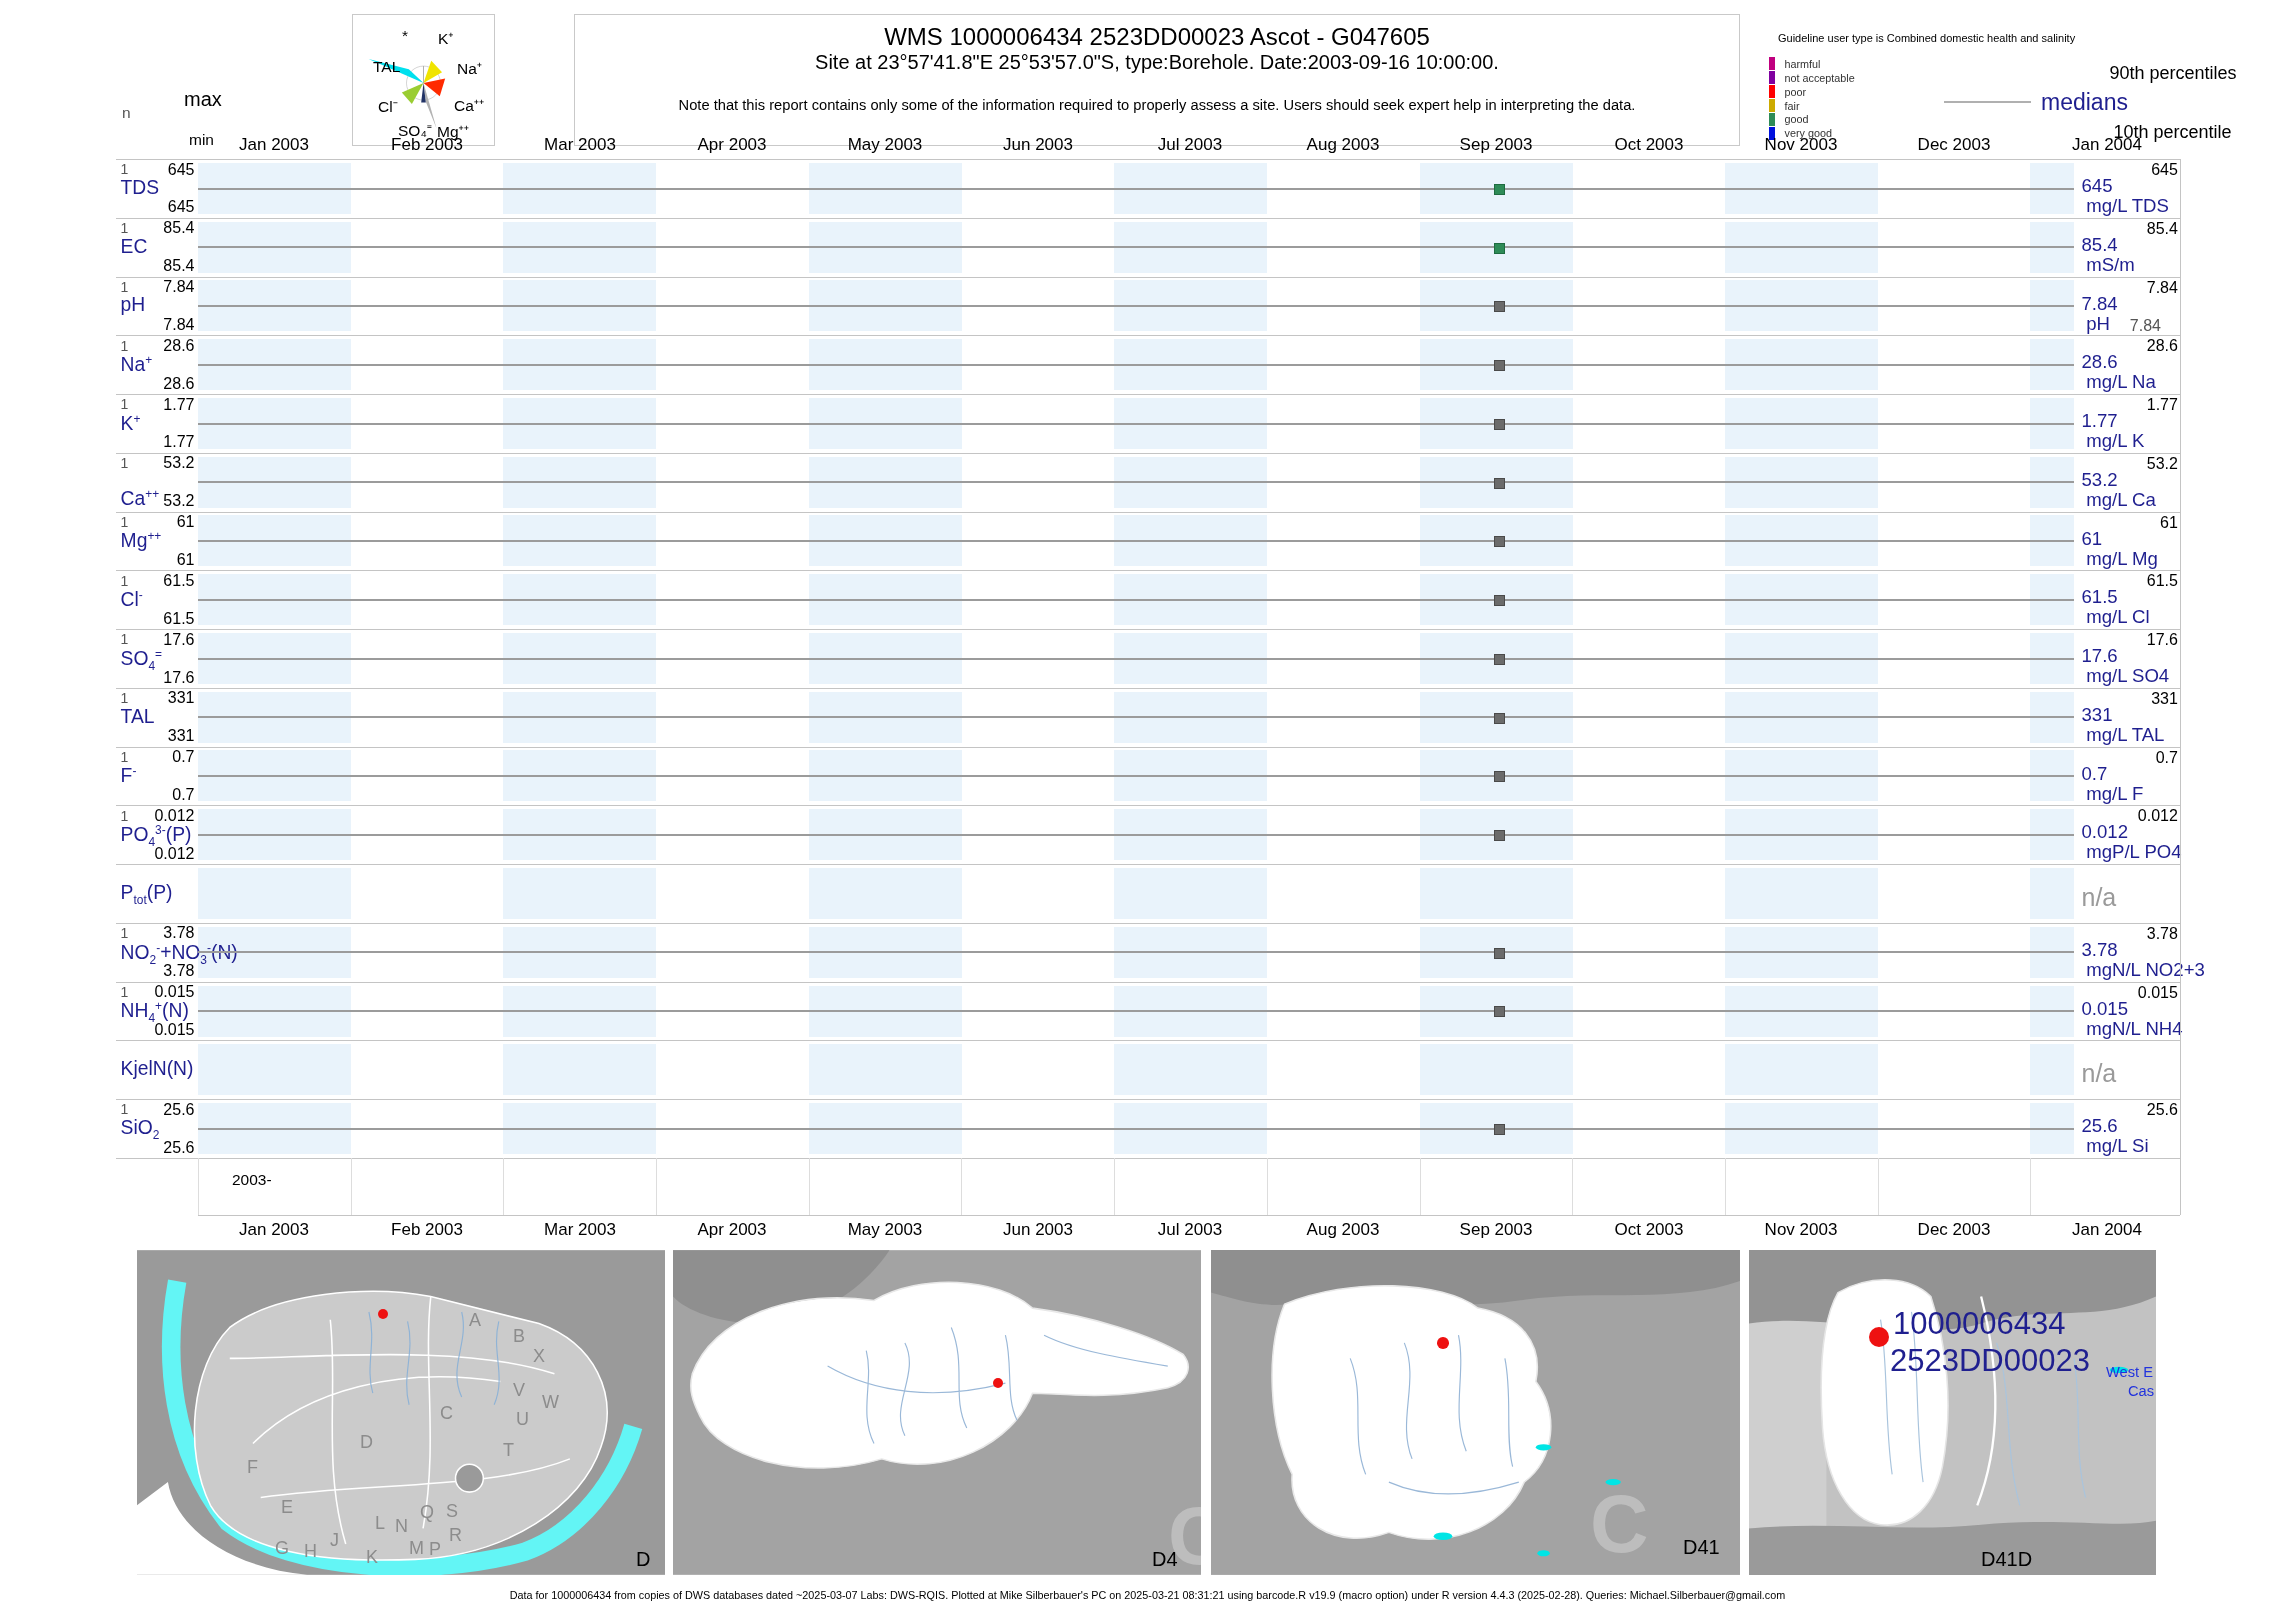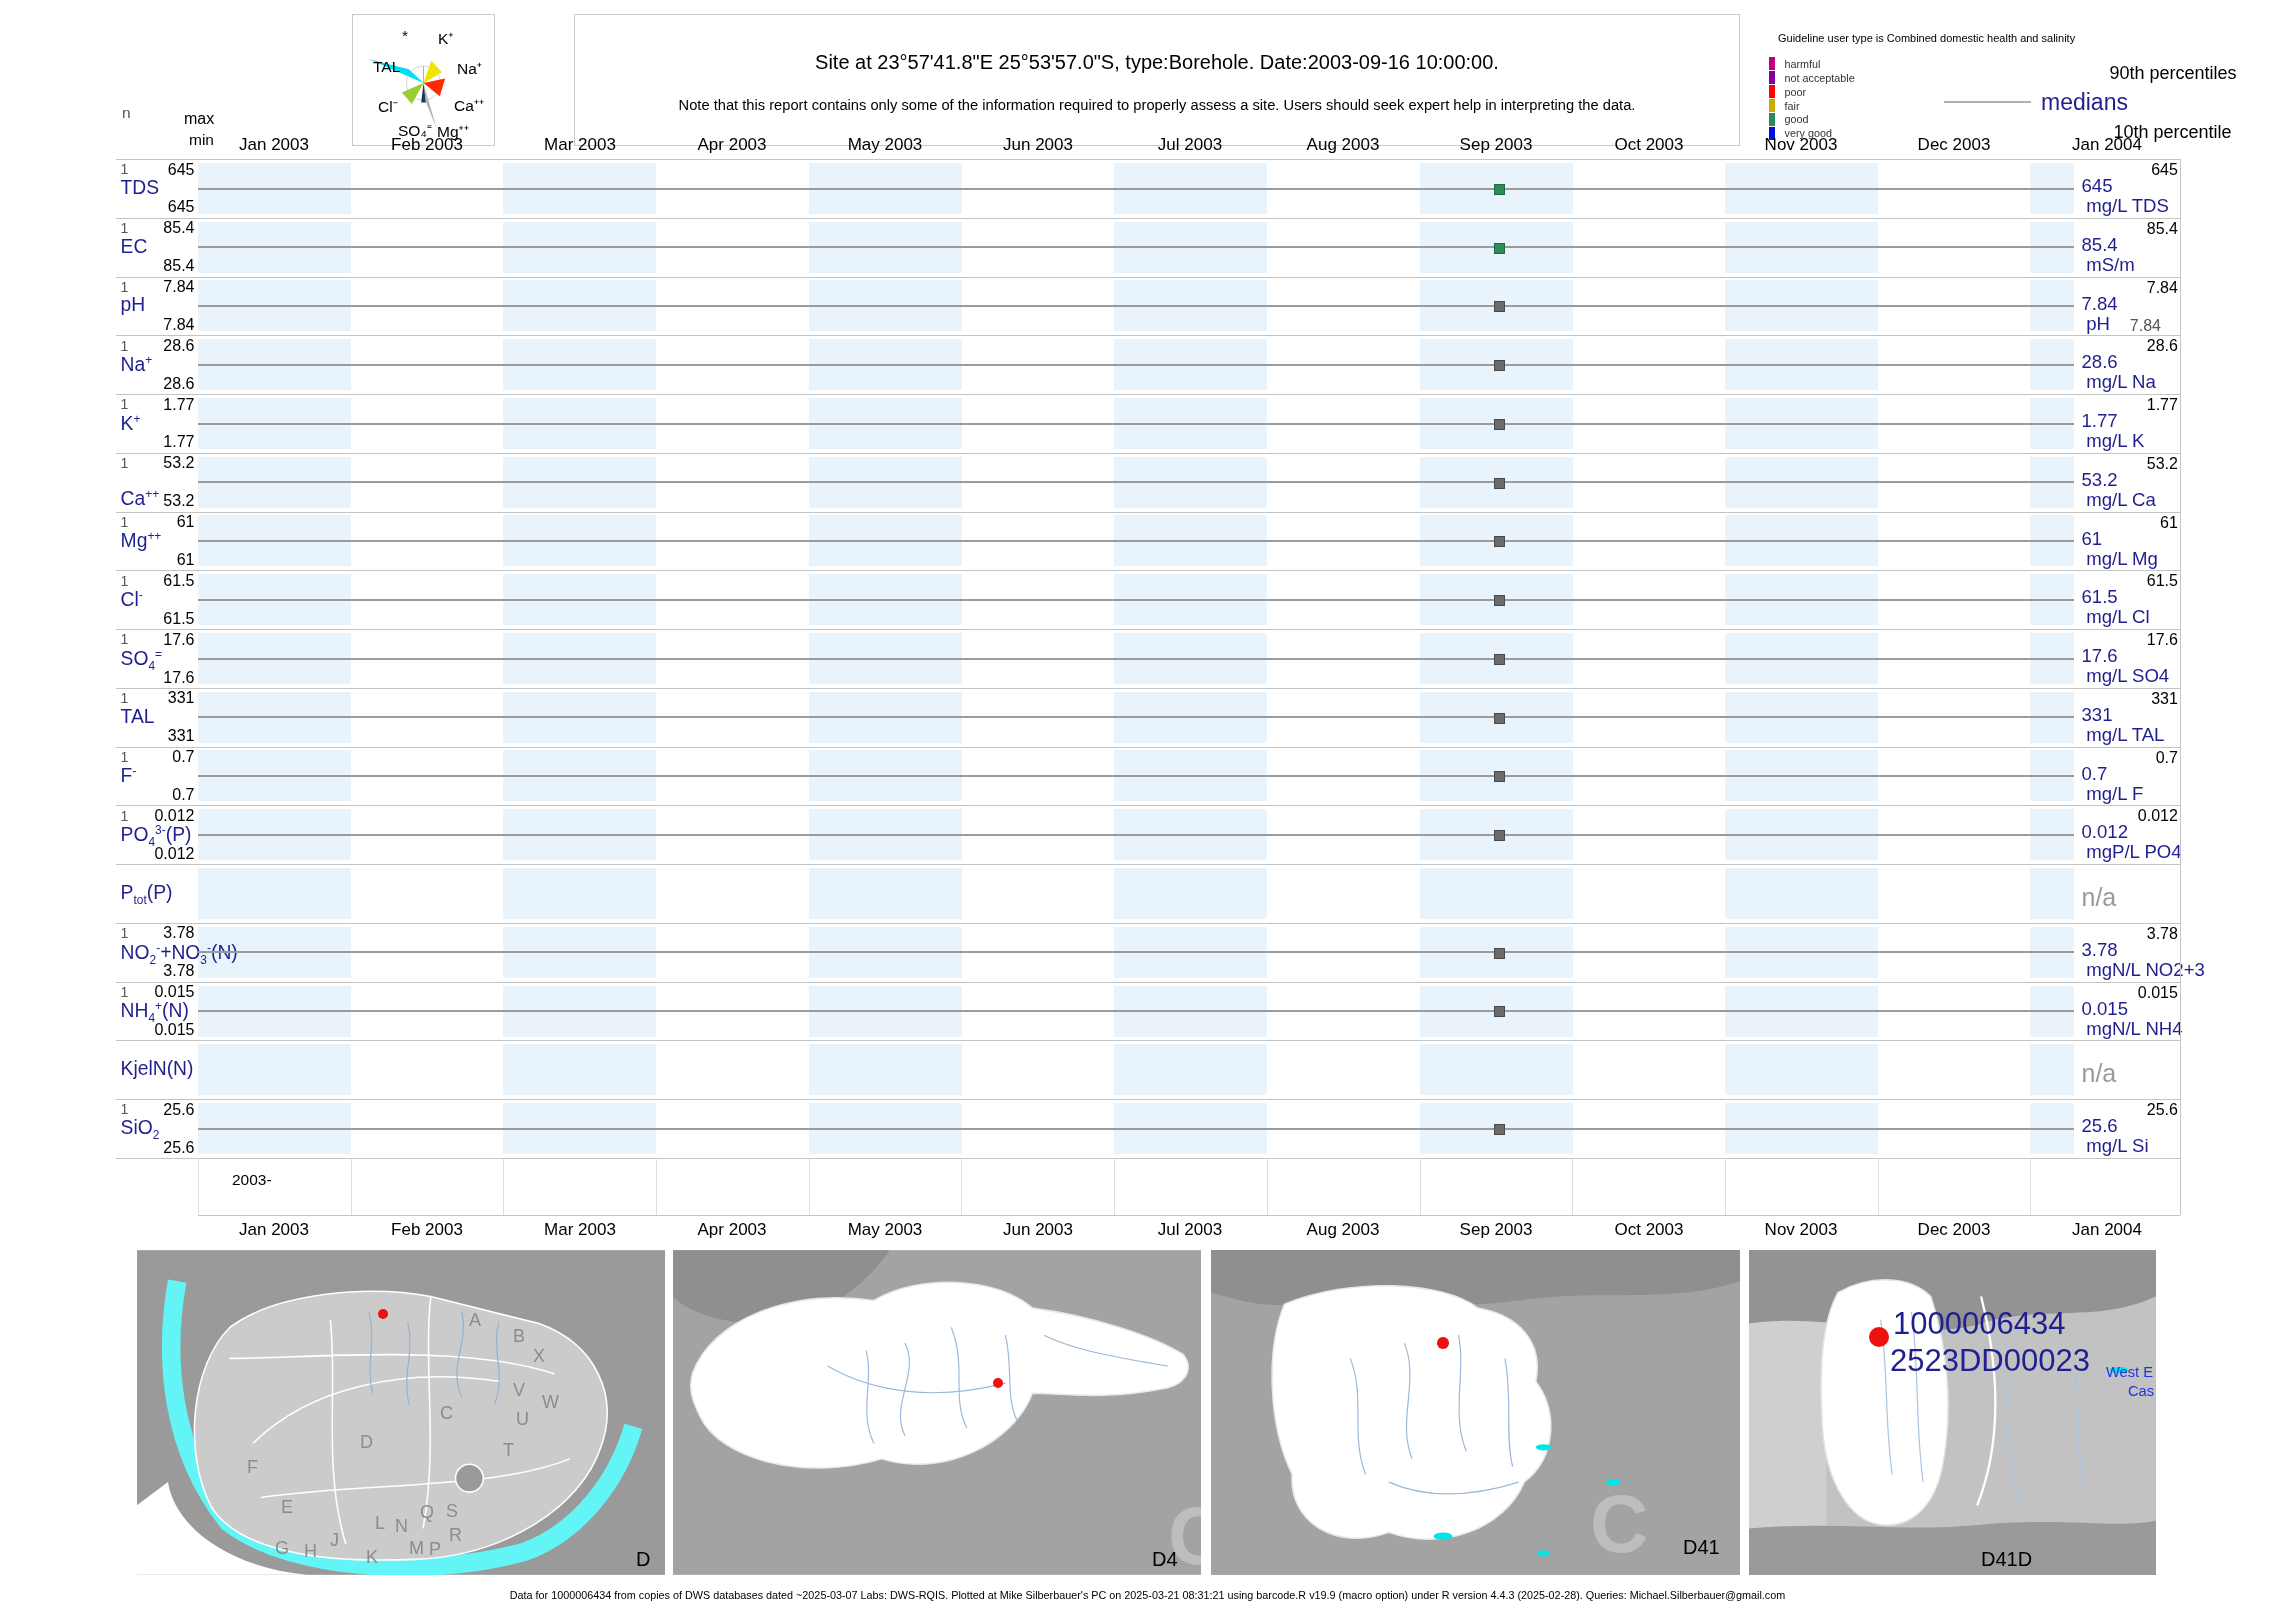--- a/index.html
+++ b/index.html
@@ -35,21 +35,21 @@
   .big-letter{position:absolute;font-size:81px;color:#bdbdbd;font-weight:bold}
   .red-dot{position:absolute;background:#ee1111;border-radius:50%}
   .site-id{position:absolute;font-size:31px;color:#1f1f8f;white-space:nowrap}
   .map-blue-text{position:absolute;font-size:14.7px;color:#2233dd;white-space:nowrap}
   .footer{position:absolute;left:0;top:1589px;width:100%;text-align:center;font-size:10.8px;color:#000}
 </style>
 </head>
 <body>
 
 <div class="abs" style="left:122px;top:104px;font-size:15.5px;color:#555">n</div>
-<div class="abs" style="left:184px;top:110px;font-size:16px">max</div>
+<div class="abs" style="left:184px;top:88px;font-size:20px">max</div>
 <div class="abs" style="left:189px;top:131px;font-size:15.5px">min</div>
 
 <div class="abs box" style="left:352px;top:14px;width:141px;height:130px">
   <svg width="141" height="130" style="position:absolute;left:0;top:0" viewBox="0 0 182 168">
     <circle cx="91" cy="88" r="22" fill="none" stroke="#c8c8c8" stroke-width="1"></circle>
     <line x1="91" y1="66" x2="91" y2="88" stroke="#9a9a9a" stroke-width="1"></line>
     <polygon points="91,88 20,57 72,70" fill="#00e0ee"></polygon>
     <polygon points="91,88 101,59 115,74" fill="#f0e400"></polygon>
     <polygon points="91,88 119,82 112,105" fill="#ff2a00"></polygon>
     <polygon points="91,88 108,147 94,112" fill="#b3b3b3"></polygon>
@@ -60,20 +60,21 @@
   <span class="abs" style="left:85px;top:12.4px;font-size:15.5px">K⁺</span>
   <span class="abs" style="left:20px;top:43px;font-size:15.5px">TAL</span>
   <span class="abs" style="left:104px;top:42px;font-size:15.5px">Na⁺</span>
   <span class="abs" style="left:25px;top:80px;font-size:15.5px">Cl⁻</span>
   <span class="abs" style="left:101px;top:79px;font-size:15.5px">Ca⁺⁺</span>
   <span class="abs" style="left:45px;top:104px;font-size:15.5px">SO₄⁼</span>
   <span class="abs" style="left:84px;top:105px;font-size:15.5px">Mg⁺⁺</span>
 </div>
 
 <div class="abs box" style="left:574px;top:14px;width:1164px;height:130px">
+  <div class="abs title1" style="top:7.7px">WMS 1000006434 2523DD00023 Ascot - G047605</div>
   <div class="abs title2" style="top:36px">Site at 23°57'41.8"E 25°53'57.0"S, type:Borehole. Date:2003-09-16 10:00:00.</div>
   <div class="abs note" style="top:82px">Note that this report contains only some of the information required to properly assess a site. Users should seek expert help in interpreting the data.</div>
 </div>
 
 <div class="abs" style="left:1778px;top:32px;font-size:11px">Guideline user type is Combined domestic health and salinity</div>
 <div class="abs" id="guideline-classes" style="left:1769px;top:57px;width:170px;height:85px">
     <div style="position: absolute; left: 0px; top: 0px; width: 6.2px; height: 13px; background: rgb(192, 0, 127);"></div>
     <div class="legend-small" style="position: absolute; left: 15.5px; top: 0.8px;">harmful</div>
     <div style="position: absolute; left: 0px; top: 14px; width: 6.2px; height: 13px; background: rgb(128, 0, 160);"></div>
     <div class="legend-small" style="position: absolute; left: 15.5px; top: 14.7px;">not acceptable</div>

